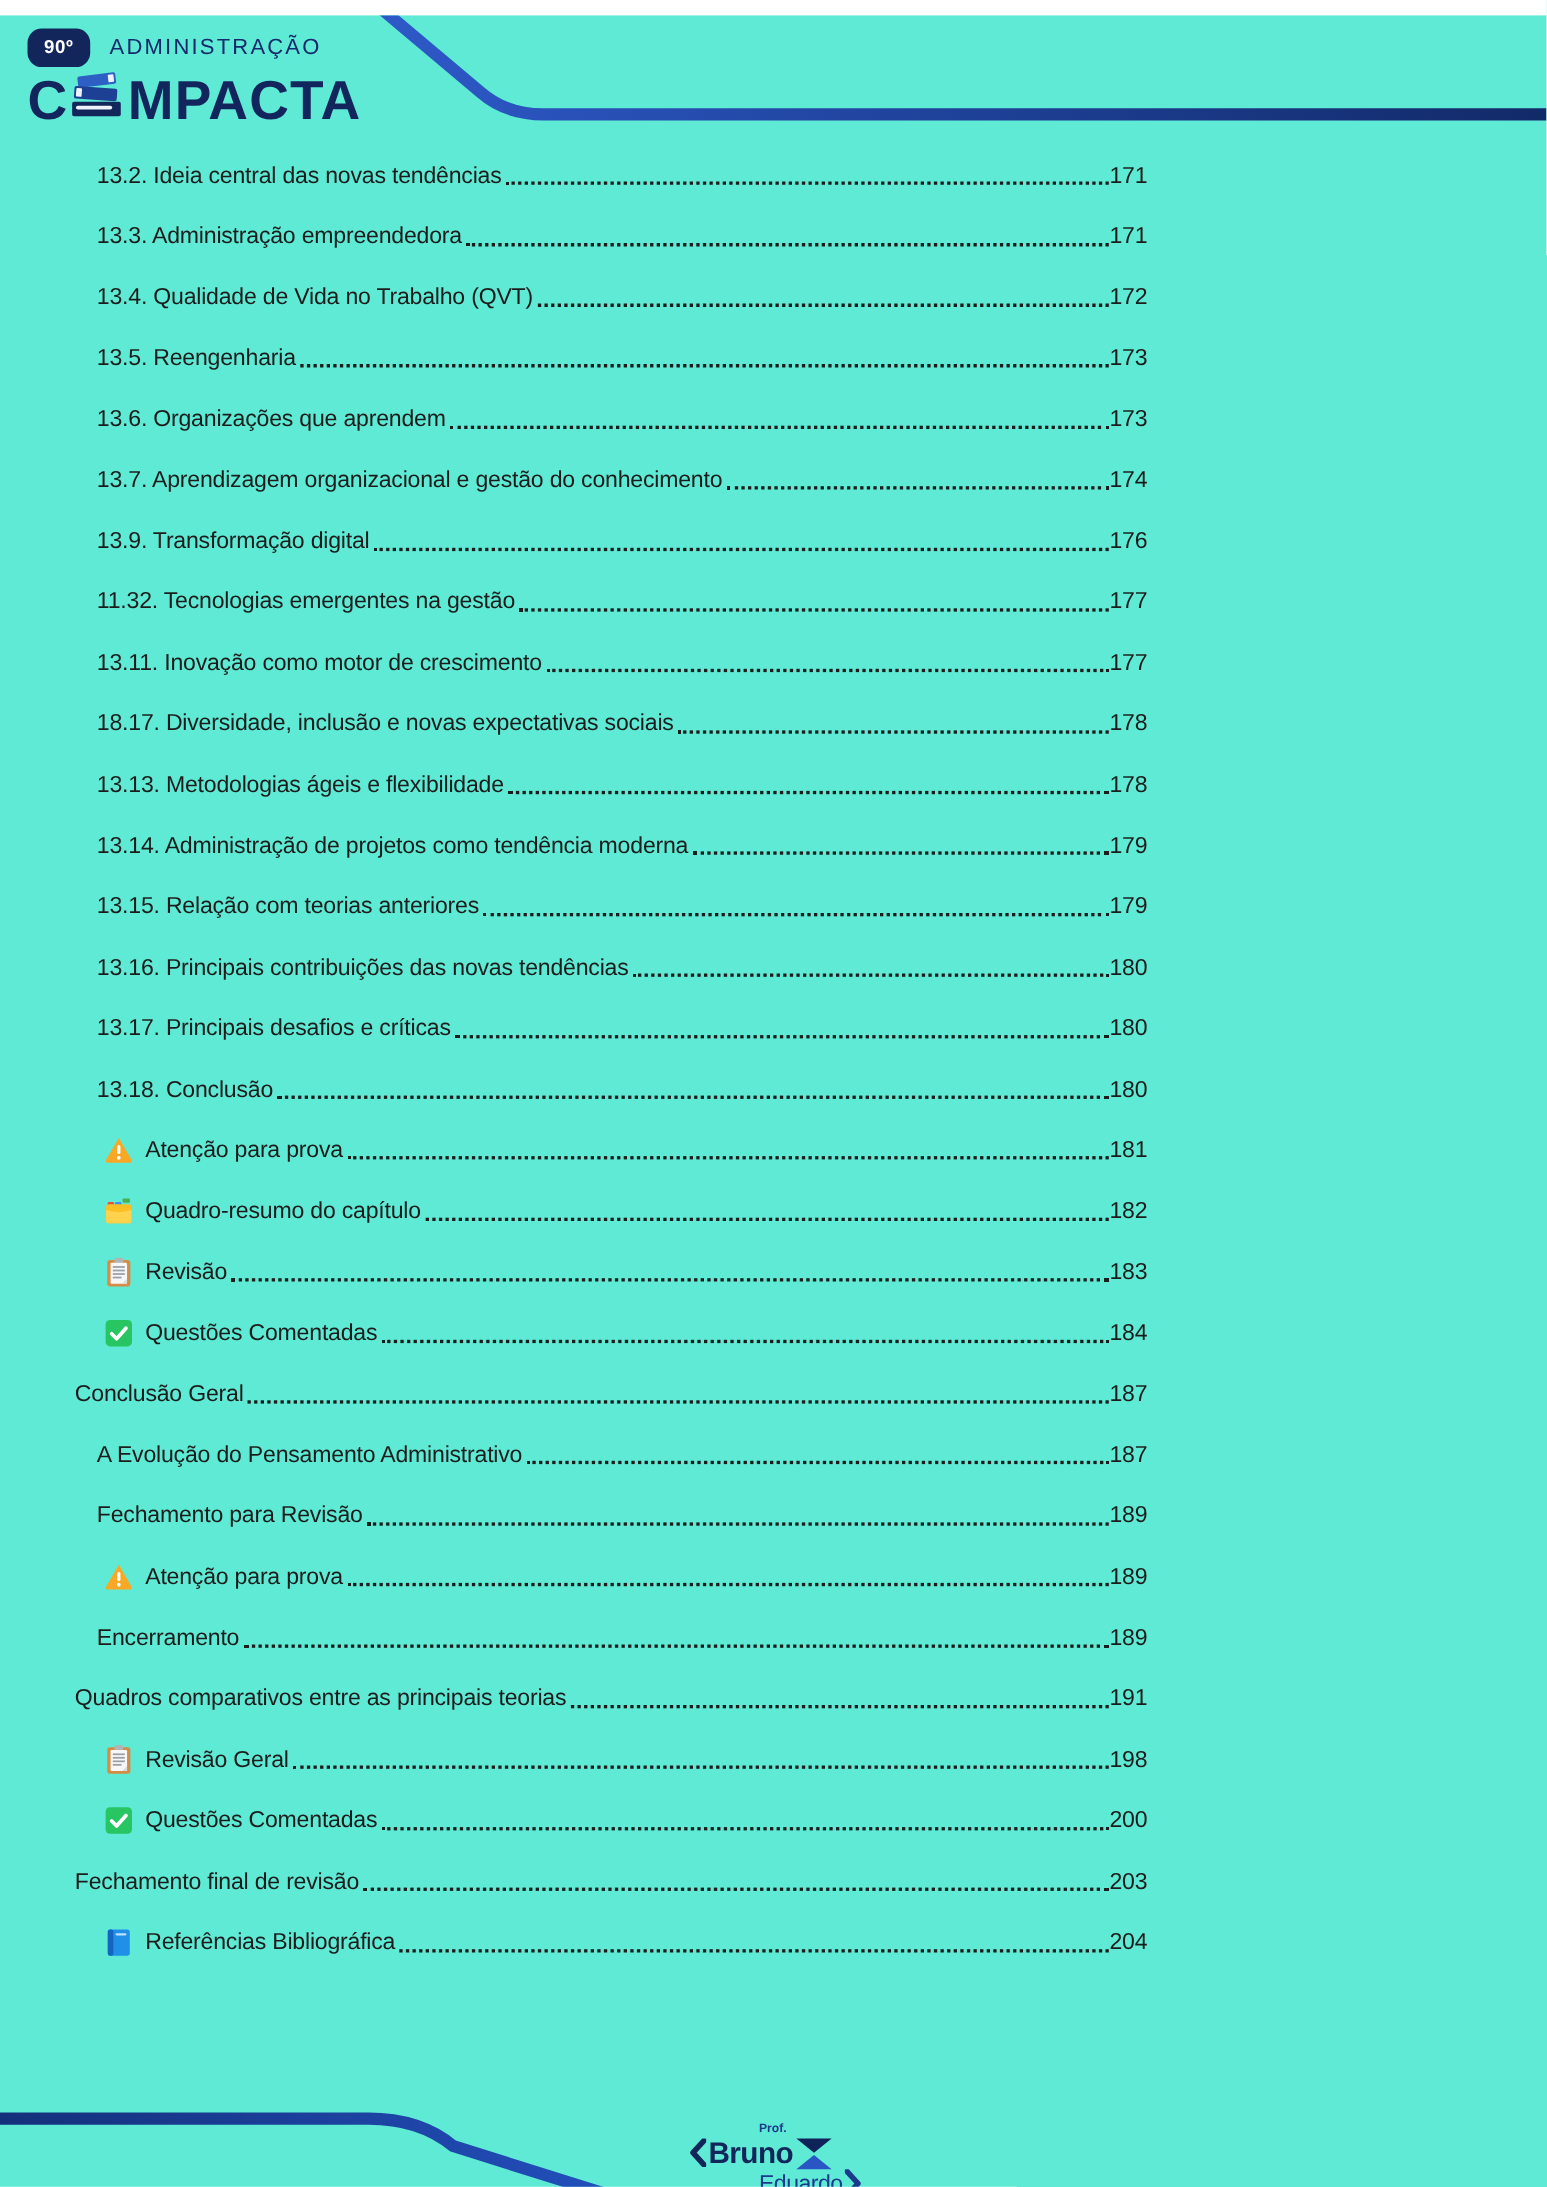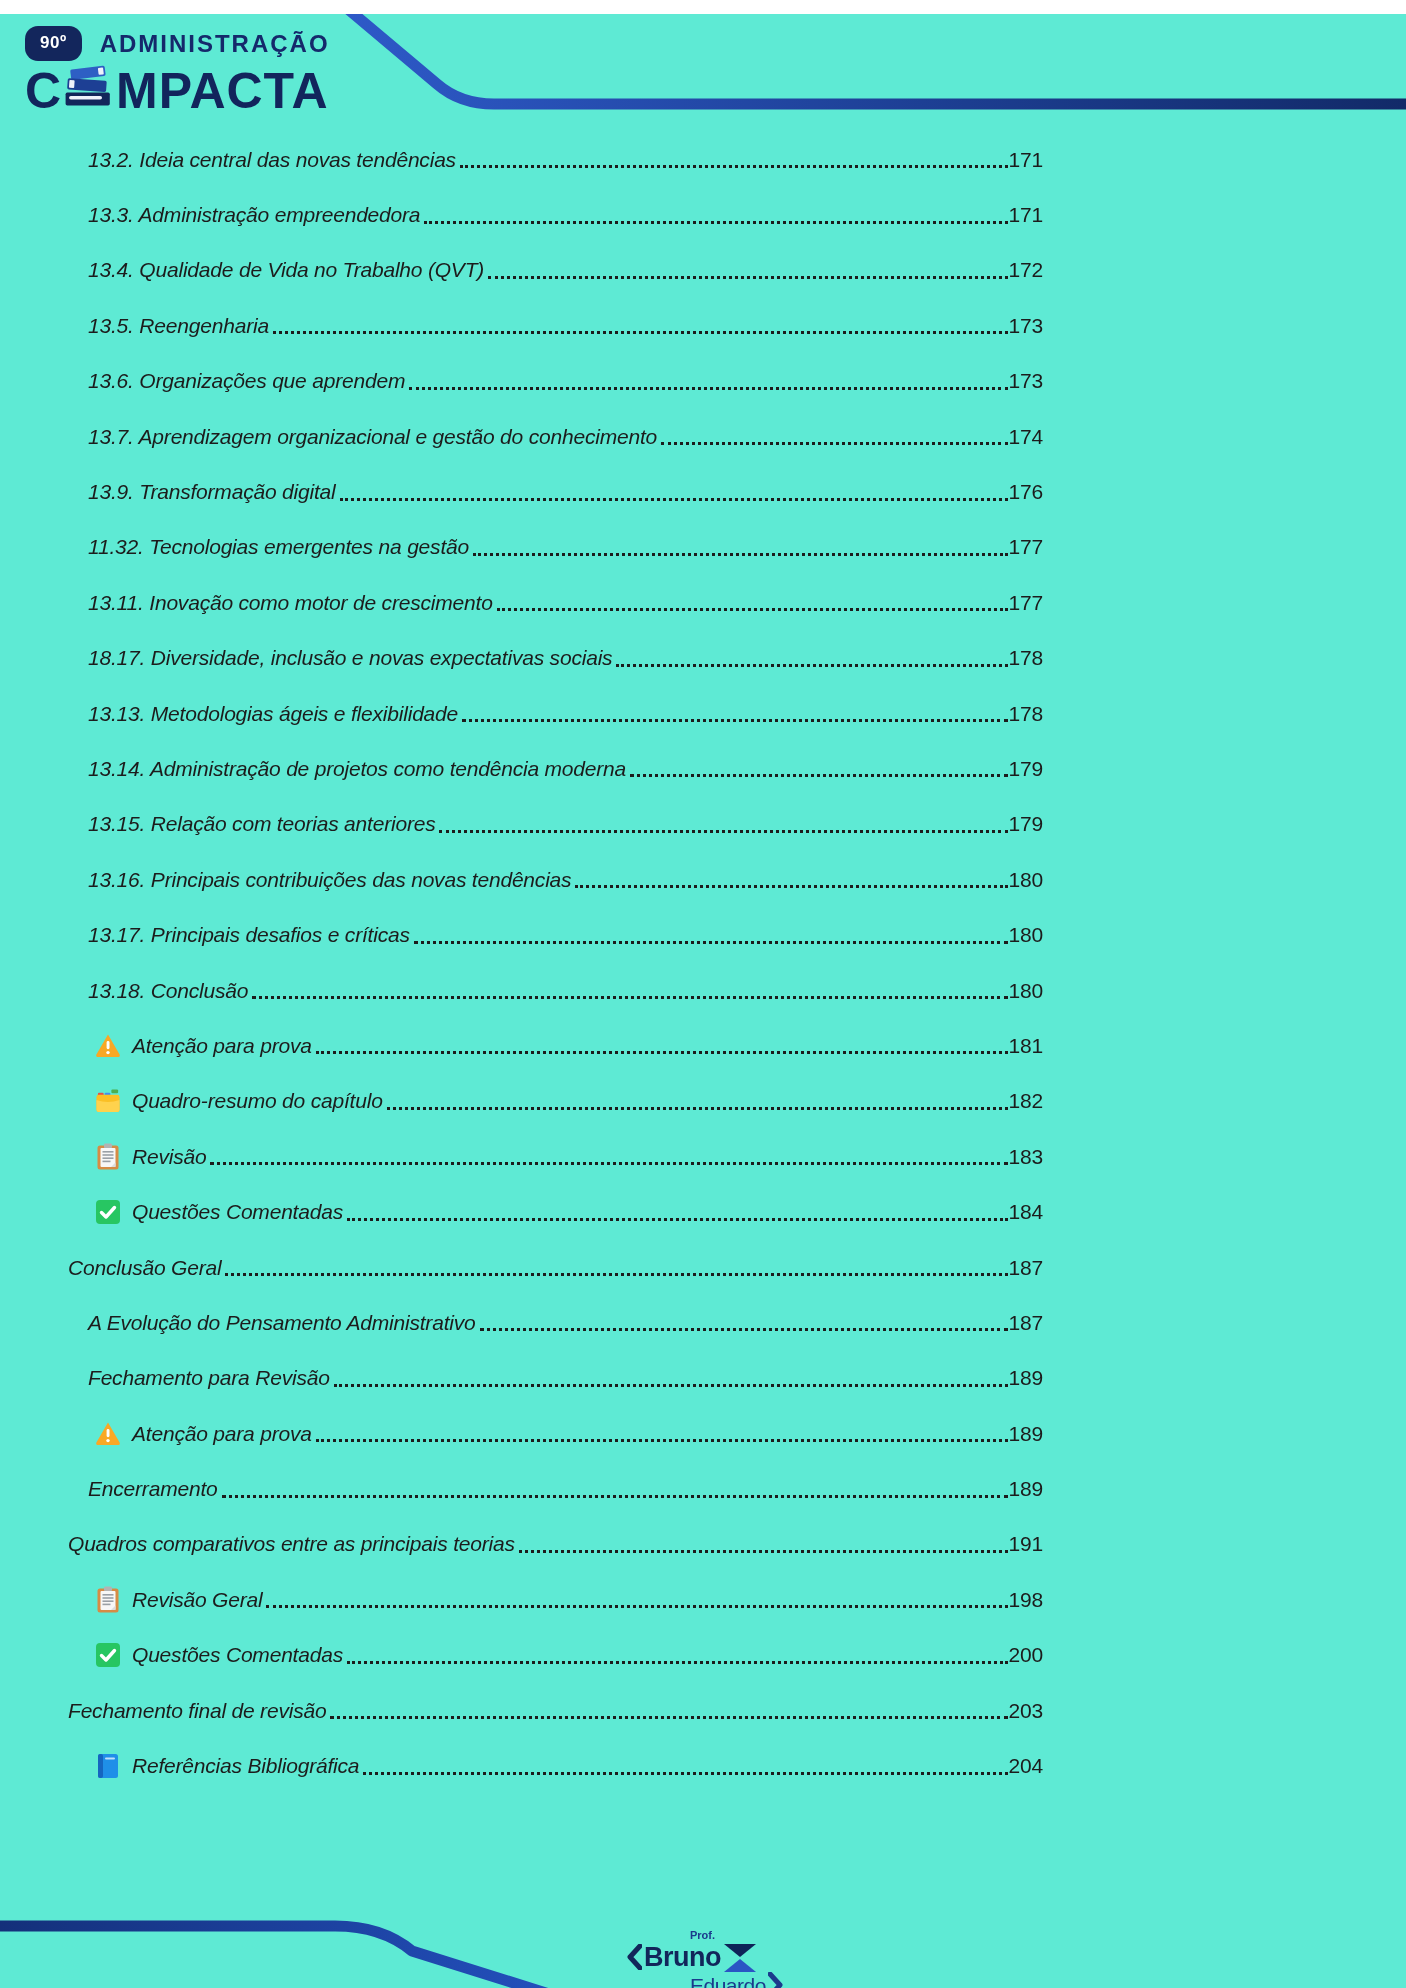--- a/index.html
+++ b/index.html
@@ -26,24 +26,24 @@
     display: inline-block;
     background: #13265c;
     color: #ffffff;
     font-weight: 700;
     font-size: 17px;
     padding: 7px 15px 8px 15px;
     border-radius: 13px;
     letter-spacing: .5px;
   }
   .brand-line1 {
-    font-size: 24px;
+    font-size: 20px;
     letter-spacing: 2px;
     color: #15296b;
-    font-weight: 700;
+    font-weight: 400;
   }
   .brand-line2 {
     margin-top: 1px;
     display: flex;
     align-items: center;
     font-size: 50px;
     font-weight: 700;
     color: #12255c;
     letter-spacing: 1px;
     line-height: 1;
@@ -71,21 +71,21 @@
   .toc-row.lvl-1 { margin-left: 20px; }
   .toc-row.lvl-2 { margin-left: 27px; }
   .row-icon {
     width: 26px; height: 26px;
     margin-right: 11px;
     display: inline-flex;
     align-items: center;
     justify-content: center;
     flex: 0 0 auto;
   }
-  .row-label { white-space: nowrap; flex: 0 0 auto; font-style: italic; }
+  .row-label { white-space: nowrap; flex: 0 0 auto; }
   .row-dots { flex: 1 1 auto; height: 1em; position: relative; min-width: 20px; }
   .row-dots::after {
     content: "";
     position: absolute;
     left: 4px; right: 1px; bottom: 2px;
     border-bottom: 3px dotted #1c1c1c;
   }
   .row-page { flex: 0 0 auto; }
 
   

